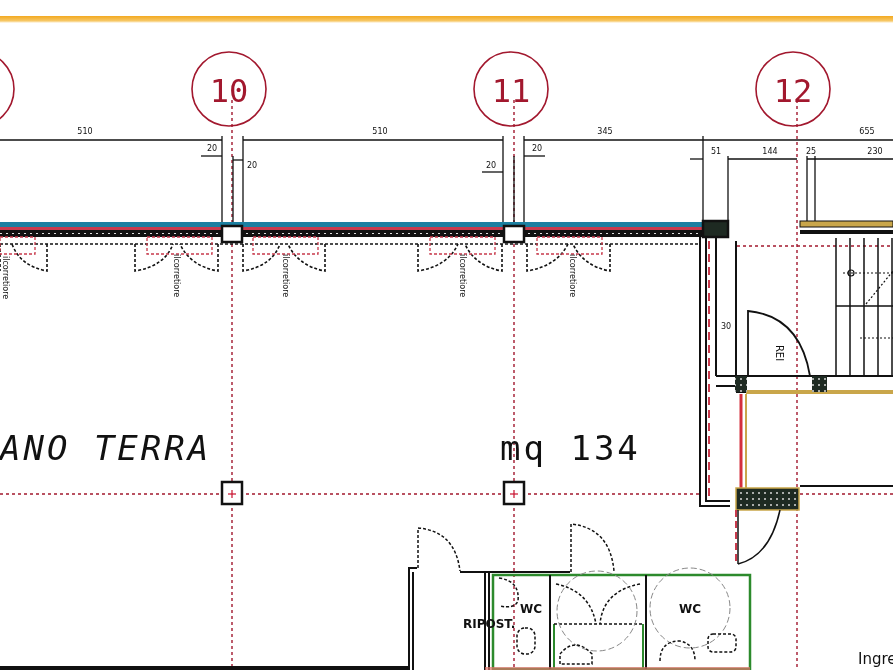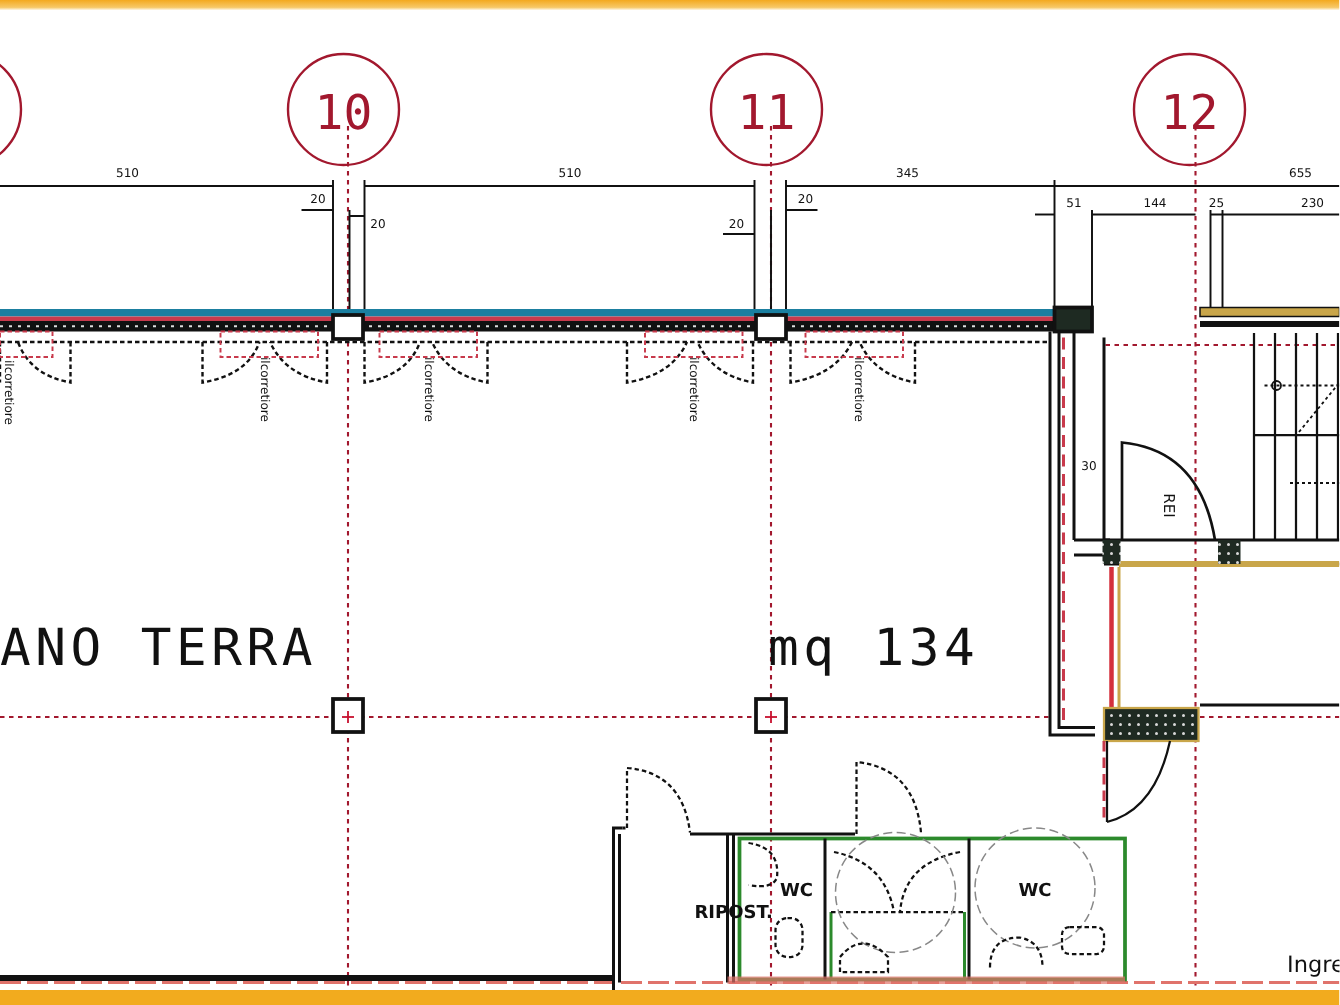--- a/index.html
+++ b/index.html
@@ -1,17 +1,17 @@
 <!DOCTYPE html>
 <html><head>
 <meta charset="utf-8">
 <style>
   html, body { margin: 0; padding: 0; background: #ffffff; }
   body { width: 893px; height: 670px; overflow: hidden; position: relative; font-family: "DejaVu Sans", sans-serif; }
-  .frame { position: absolute; left: 0; top: 0; width: 893px; height: 538px; }
+  .frame { position: absolute; left: 0; top: 16px; width: 893px; height: 538px; }
   .bar-top { position: absolute; left: 0; top: 0; width: 893px; height: 7px; background: linear-gradient(#f3a91f, #f7c867 70%, #fff); }
   .bar-bottom { position: absolute; left: 0; top: 660px; width: 893px; height: 10px; background: #f2ab1e; }
   svg.plan { position: absolute; left: 0; top: 0; }
   .lbl { font-family: "DejaVu Sans", sans-serif; }
   .big { font-family: "DejaVu Sans Mono", monospace; }
 </style>
 </head>
 <body>
 
 <div class="frame">
@@ -197,22 +197,22 @@
       <path d="M499 562 Q520 565 518 585 Q515 593 499 590" fill="none" stroke="#111" stroke-width="1.5" stroke-dasharray="3,2"></path>
       <rect x="517" y="612" width="18" height="26" rx="8" fill="none" stroke="#111" stroke-width="1.5" stroke-dasharray="3,2"></rect>
       <path d="M560 648 V638 Q575 620 592 638 V648 Z" fill="none" stroke="#111" stroke-width="1.5" stroke-dasharray="3,2"></path>
       <path d="M660 645 Q660 625 680 625 Q695 628 695 645" fill="none" stroke="#111" stroke-width="1.5" stroke-dasharray="3,2"></path>
       <rect x="708" y="618" width="28" height="18" rx="5" fill="none" stroke="#111" stroke-width="1.5" stroke-dasharray="3,2"></rect>
     </g>
 
     <rect x="485" y="651" width="265" height="5" fill="#e0736b" opacity="0.7"></rect>
   </svg>
 
-  <div class="big" style="position:absolute;left:0;top:412px;font-size:34px;letter-spacing:3px;color:#111;">ANO TERRA</div>
-  <div class="big" style="position:absolute;left:500px;top:412px;font-size:34px;letter-spacing:3px;color:#111;margin-left:12px;">mq 134</div>
+  <div class="big" style="position:absolute;left:0;top:412px;font-size:34px;letter-spacing:3px;color:#111;font-style:italic;">ANO TERRA</div>
+  <div class="big" style="position:absolute;left:500px;top:412px;font-size:34px;letter-spacing:3px;color:#111;">mq 134</div>
 
   <div class="lbl" style="position:absolute;left:427px;top:601px;font-size:12px;font-weight:bold;color:#111;margin-left:36px;">RIPOST.</div>
   <div class="lbl" style="position:absolute;left:520px;top:586px;font-size:12px;font-weight:bold;color:#111;">WC</div>
   <div class="lbl" style="position:absolute;left:679px;top:586px;font-size:12px;font-weight:bold;color:#111;">WC</div>
 
   <div class="lbl" style="position:absolute;left:858px;top:634px;font-size:15px;color:#111;">Ingre</div>
 
   <div class="bar-bottom"></div>
 </div>
 

